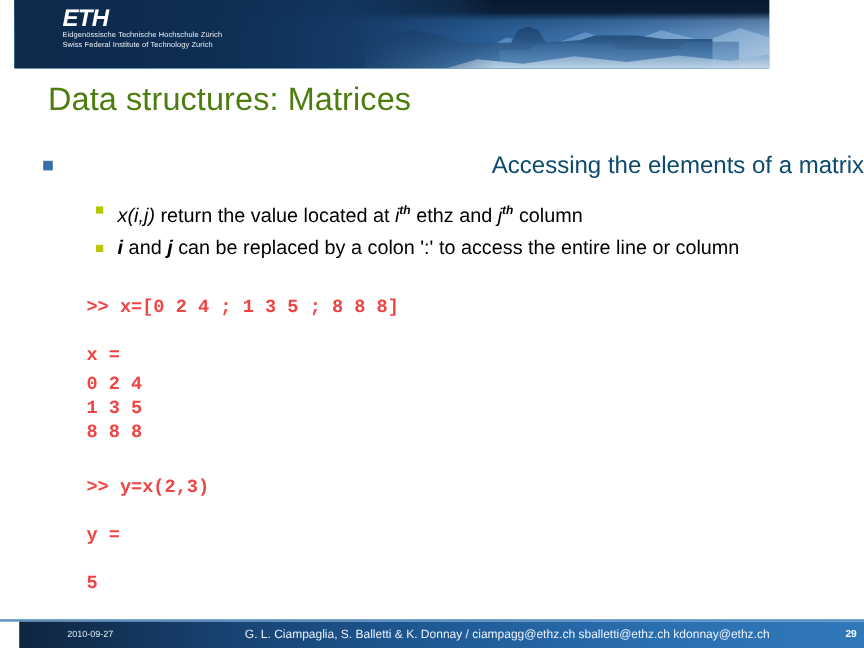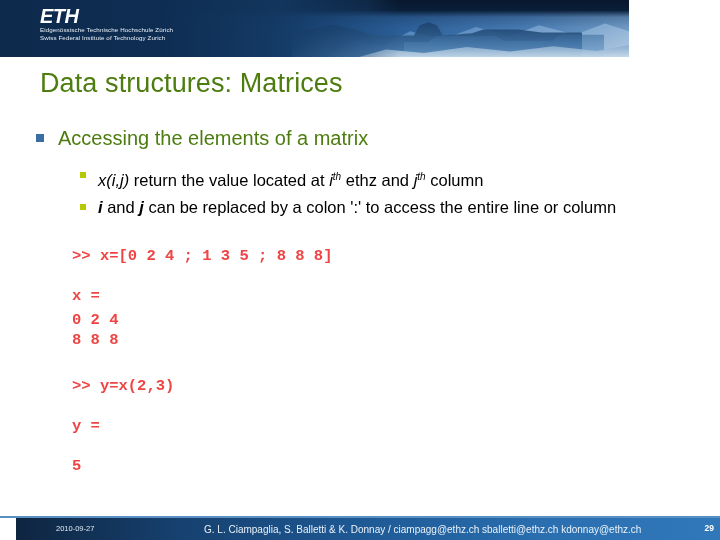--- a/index.html
+++ b/index.html
@@ -11,21 +11,21 @@
     height: 540px;
     background: #ffffff;
     font-family: "Liberation Sans", sans-serif;
     overflow: hidden;
     position: relative;
   }
 
   
   .header {
     position: absolute;
-    left: 0; top: 0;
+    left: 12px; top: 0;
     width: 629px;
     height: 57px;
     overflow: hidden;
     background: #0369a1;
   }
   .header-photo {
     position: absolute;
     left: 0; top: 0;
     width: 720px;
     height: 57px;
@@ -133,22 +133,23 @@
     left: 0; top: 125px;
     width: 720px;
   }
 
   
   .b1 {
     position: relative;
     margin: 0 0 6px 0;
     padding-left: 58px;
     font-size: 20px;
-    color: #4d7c0f;
+    color: #0c4a6e;
     line-height: 26px;
+    text-align: right;
   }
   .b1 .marker {
     position: absolute;
     left: 36px; top: 9px;
     width: 8px; height: 8px;
     background: #3a6ea5;
     display: inline-block;
   }
 
   
@@ -162,21 +163,21 @@
   }
   .b2 .marker {
     position: absolute;
     left: 80px; top: 9px;
     width: 6px; height: 6px;
     background: #b6c900;
     display: inline-block;
   }
   .b2 i { font-style: italic; text-align: center; }
   .b2 b { font-weight: bold; font-style: italic; }
-  sup { font-size: 10px; font-style: italic; vertical-align: super; }
+  sup { font-size: 10px; font-style: italic; vertical-align: super; font-weight: bold; }
 
   
   .code {
     font-family: "Liberation Mono", "DejaVu Sans Mono", monospace;
     font-size: 15.5px;
     font-weight: bold;
     color: #ef4444;
     padding-left: 72px;
     line-height: 20px;
     white-space: pre;
@@ -258,20 +259,21 @@
 
   <div class="b2" style="margin-top:2px;">
     <span class="marker"></span>
     <span id="sb1"><b>i</b><span> and </span><b>j</b><span> can be replaced by a colon ':'  to access the entire line or column</span></span>
   </div>
 
   <div class="code code-gap-lg">&gt;&gt; x=[0 2 4 ; 1 3 5 ; 8 8 8]</div>
 
   <div class="code code-gap-md">x =</div>
   <div class="code code-gap-sm">0 2 4</div>
+  <div class="code">1 3 5</div>
   <div class="code">8 8 8</div>
 
   <div class="code code-gap-lg">&gt;&gt; y=x(2,3)</div>
 
   <div class="code code-gap-md">y =</div>
   <div class="code code-gap-md">5</div>
 
 </div>
 
 <div class="footer-line"></div>

